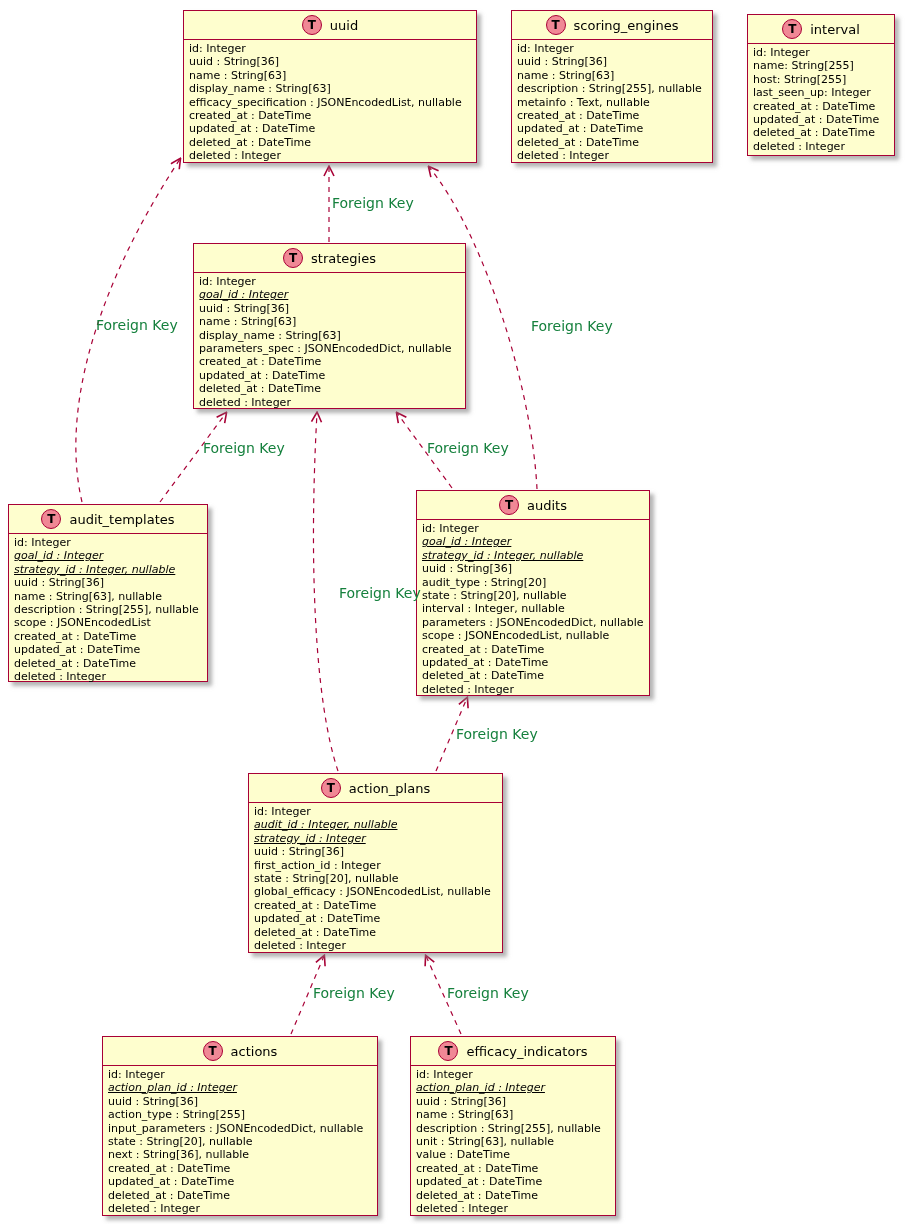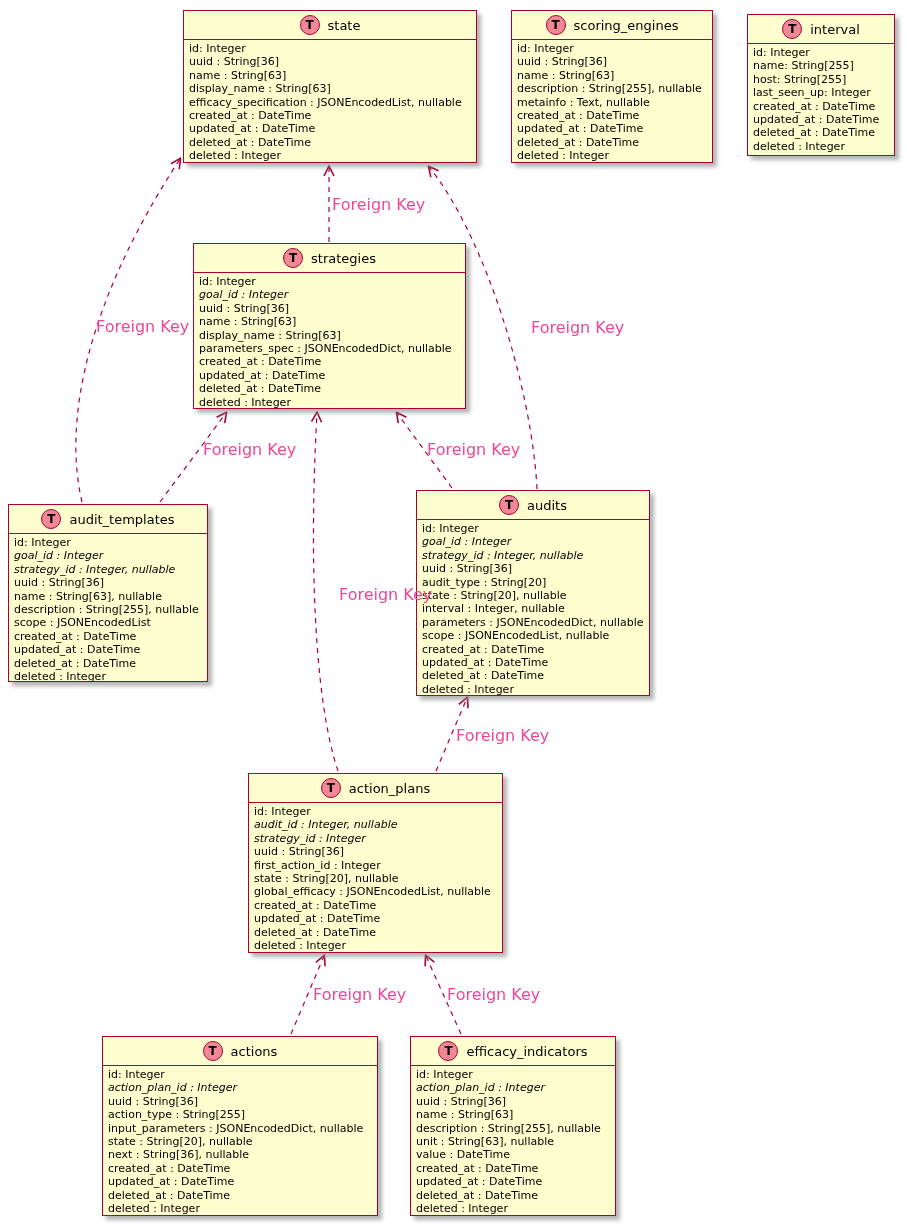--- a/index.html
+++ b/index.html
@@ -9,22 +9,22 @@
   .tbl{position:absolute;z-index:2;background:#FEFECE;border:1.5px solid #A80036;
        box-sizing:border-box;box-shadow:4px 4px 4px rgba(140,140,140,0.65);}
   .hdr{height:28px;border-bottom:1.5px solid #A80036;display:flex;align-items:center;justify-content:center;gap:8px;}
   .circ{width:20px;height:20px;border-radius:50%;background:#F08895;border:1.5px solid #A80036;
         box-sizing:border-box;display:flex;align-items:center;justify-content:center;
         font-weight:bold;font-size:12px;color:#000;flex:0 0 auto;}
   .ttl{font-size:13px;color:#000;}
   .bdy{padding:2px 5px 0 5px;}
   .fld{font-size:11px;line-height:13.4px;color:#000;white-space:nowrap;}
   .fld.pk{}
-  .fld.fk{font-style:italic;}
-  .edge-label{position:absolute;z-index:3;font-size:16px;color:#ec4899;white-space:nowrap;}
+  .fld.fk{text-decoration:underline;font-style:italic;}
+  .edge-label{position:absolute;z-index:3;font-size:14px;color:#15803d;white-space:nowrap;}
 </style>
 </head>
 <body>
 
 <div id="stage">
     <svg id="edges" width="907" height="1224" viewBox="0 0 907 1224">
       <defs>
         <marker id="arrowhead" viewBox="0 0 12 12" refX="10" refY="6" markerWidth="12" markerHeight="12" orient="auto" markerUnits="userSpaceOnUse">
           <path d="M1,1 L11,6 L1,11" fill="none" stroke="#A80036" stroke-width="1.6"></path>
         </marker>
@@ -44,21 +44,21 @@
     <div class="edge-label" style="left: 531px; top: 318px;">Foreign Key</div>
     <div class="edge-label" style="left: 203px; top: 440px;">Foreign Key</div>
     <div class="edge-label" style="left: 427px; top: 440px;">Foreign Key</div>
     <div class="edge-label" style="left: 339px; top: 585px;">Foreign Key</div>
     <div class="edge-label" style="left: 456px; top: 726px;">Foreign Key</div>
     <div class="edge-label" style="left: 313px; top: 985px;">Foreign Key</div>
     <div class="edge-label" style="left: 447px; top: 985px;">Foreign Key</div>
     <div class="tbl" style="left: 183px; top: 10px; width: 294px; height: 153px;">
       <div class="hdr">
         <span class="circ">T</span>
-        <span class="ttl">state</span>
+        <span class="ttl">uuid</span>
       </div>
       <div class="bdy">
         <div class="fld pk">id: Integer</div>
         <div class="fld">uuid : String[36]</div>
         <div class="fld">name : String[63]</div>
         <div class="fld">display_name : String[63]</div>
         <div class="fld">efficacy_specification : JSONEncodedList, nullable</div>
         <div class="fld">created_at : DateTime</div>
         <div class="fld">updated_at : DateTime</div>
         <div class="fld">deleted_at : DateTime</div>

